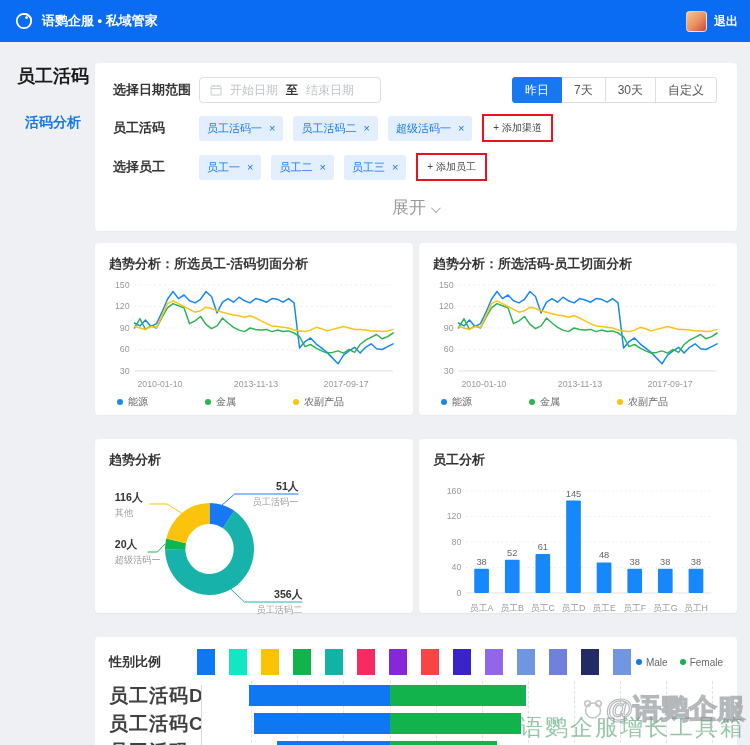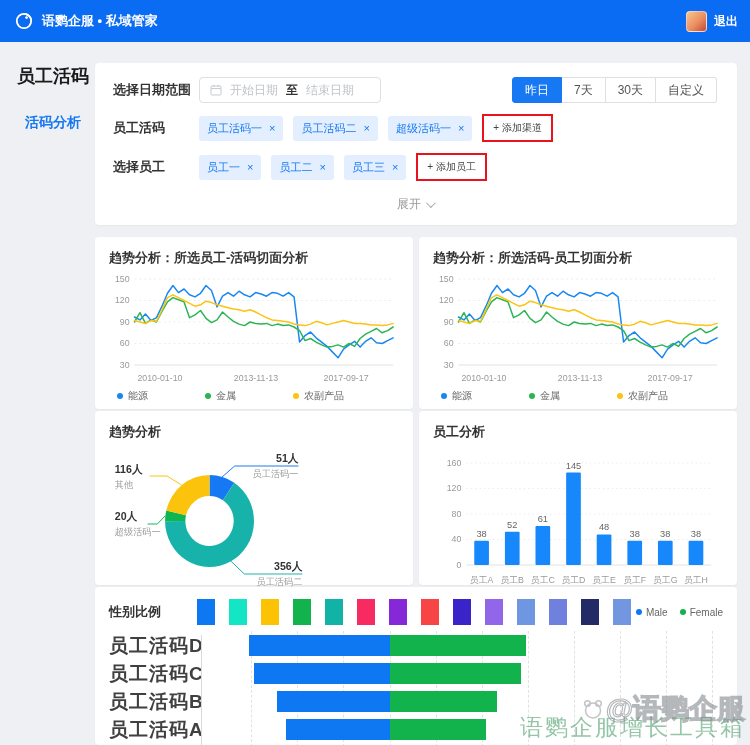--- a/index.html
+++ b/index.html
@@ -32,25 +32,25 @@
   .to { font-size:12px; color:#333; font-weight:bold; }
   .seg-group { margin-left:auto; display:flex; }
   .seg { height:26px; padding:0 12px; font-size:12px; color:#555; background:#fff; border:1px solid #dcdfe3; border-left-width:0; cursor:pointer; font-family:inherit; }
   .seg:first-child { border-left-width:1px; border-radius:3px 0 0 3px; }
   .seg:last-child { border-radius:0 3px 3px 0; }
   .seg.active { background:#1678f2; border-color:#1678f2; color:#fff; }
   .tags { display:flex; align-items:center; gap:10px; flex-wrap:wrap; }
   .tag { background:#e3effe; color:#1678f2; border-radius:3px; font-size:11px; padding:5px 8px; display:inline-flex; align-items:center; gap:7px; cursor:pointer; }
   .tag-x { cursor:pointer; font-size:11px; line-height:1; }
   .add-btn { background:#fff; border:2px solid #e8131d; color:#444; font-size:10px; padding:5px 9px; cursor:pointer; font-family:inherit; }
-  .expand { text-align:center; color:#999; font-size:12px; padding:4px 0 8px; cursor:pointer; }
+  .expand { text-align:center; color:#999; font-size:17px; padding:4px 0 8px; cursor:pointer; }
   .chev { display:inline-block; width:7px; height:7px; border-right:1.5px solid #aaa; border-bottom:1.5px solid #aaa; transform:rotate(45deg) translateY(-2px); margin-left:5px; }
 
   
-  .crow { display:flex; gap:6px; margin-bottom:2px; }
+  .crow { display:flex; gap:6px; margin-bottom:24px; }
   .crow .card { flex:1; min-width:0; }
   .chart-card { height:172px; padding:12px 14px 8px; }
   .ctitle { font-size:13px; font-weight:bold; color:#333; margin-bottom:6px; }
   .ax { font-size:9px; fill:#999; }
   .bv { font-size:9.5px; fill:#666; }
   .dv { font-size:11px; font-weight:bold; fill:#333; }
   .dn { font-size:9.5px; fill:#9b9b9b; }
   .legend { display:flex; margin-top:2px; padding-left:8px; }
   .leg-item { display:flex; align-items:center; gap:5px; width:88px;font-family:Liberation Serif, serif; }
   .dot { width:6px; height:6px; border-radius:50%; display:inline-block; }

